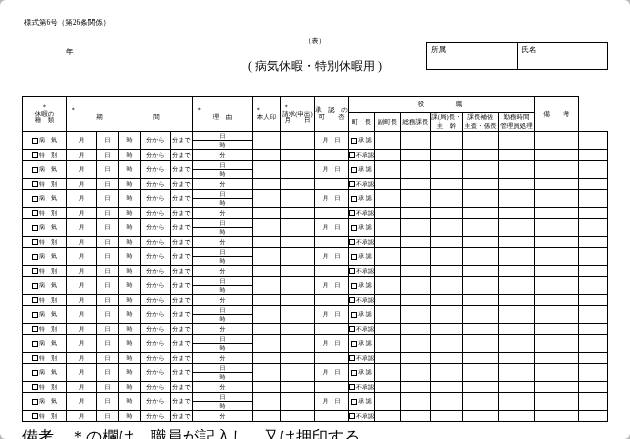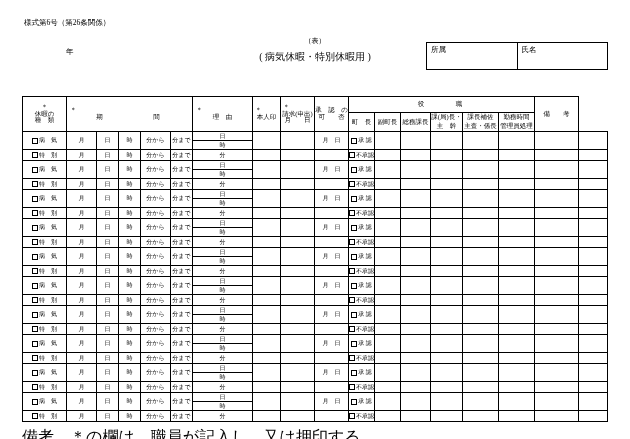--- a/index.html
+++ b/index.html
@@ -1,31 +1,31 @@
 <!DOCTYPE html>
 <html><head>
 <meta charset="utf-8">
 <style>
   html,body{margin:0;padding:0;background:#b8b8b8;}
   body{font-family:"Liberation Serif","DejaVu Serif",serif;}
   .page{
     position:relative;width:630px;height:439px;background:#ffffff;
-    box-sizing:border-box;overflow:hidden;
+    box-sizing:border-box;overflow:hidden;border-radius:6px;
   }
   .sheet{
     position:absolute;left:22px;top:18px;width:586px;height:400px;
   }
   .formno{font-size:7.5px;letter-spacing:0px;margin:0 0 6px 2px;}
   .hdr{position:relative;height:62px;}
   .hdr .centerblock{
     position:absolute;left:0;right:0;top:0;text-align:center;
   }
   .hdr .l1{font-size:7px;margin-top:2px;}
   .hdr .l2{font-size:9px;letter-spacing:8px;margin-top:8px;}
-  .hdr .l3{font-size:10px;margin-top:4px;}
+  .hdr .l3{font-size:12px;margin-top:12px;}
   .hdr .yr{position:absolute;left:44px;top:13px;font-size:7.5px;}
   .belongbox{
     position:absolute;right:0;top:8px;width:180px;height:26px;
     border:1px solid #000;display:flex;
   }
   .belongbox .cell{
     flex:1;display:flex;align-items:flex-start;padding:2px 0 0 4px;
     font-size:7.5px;
   }
   .belongbox .cell+.cell{border-left:1px solid #000;}

